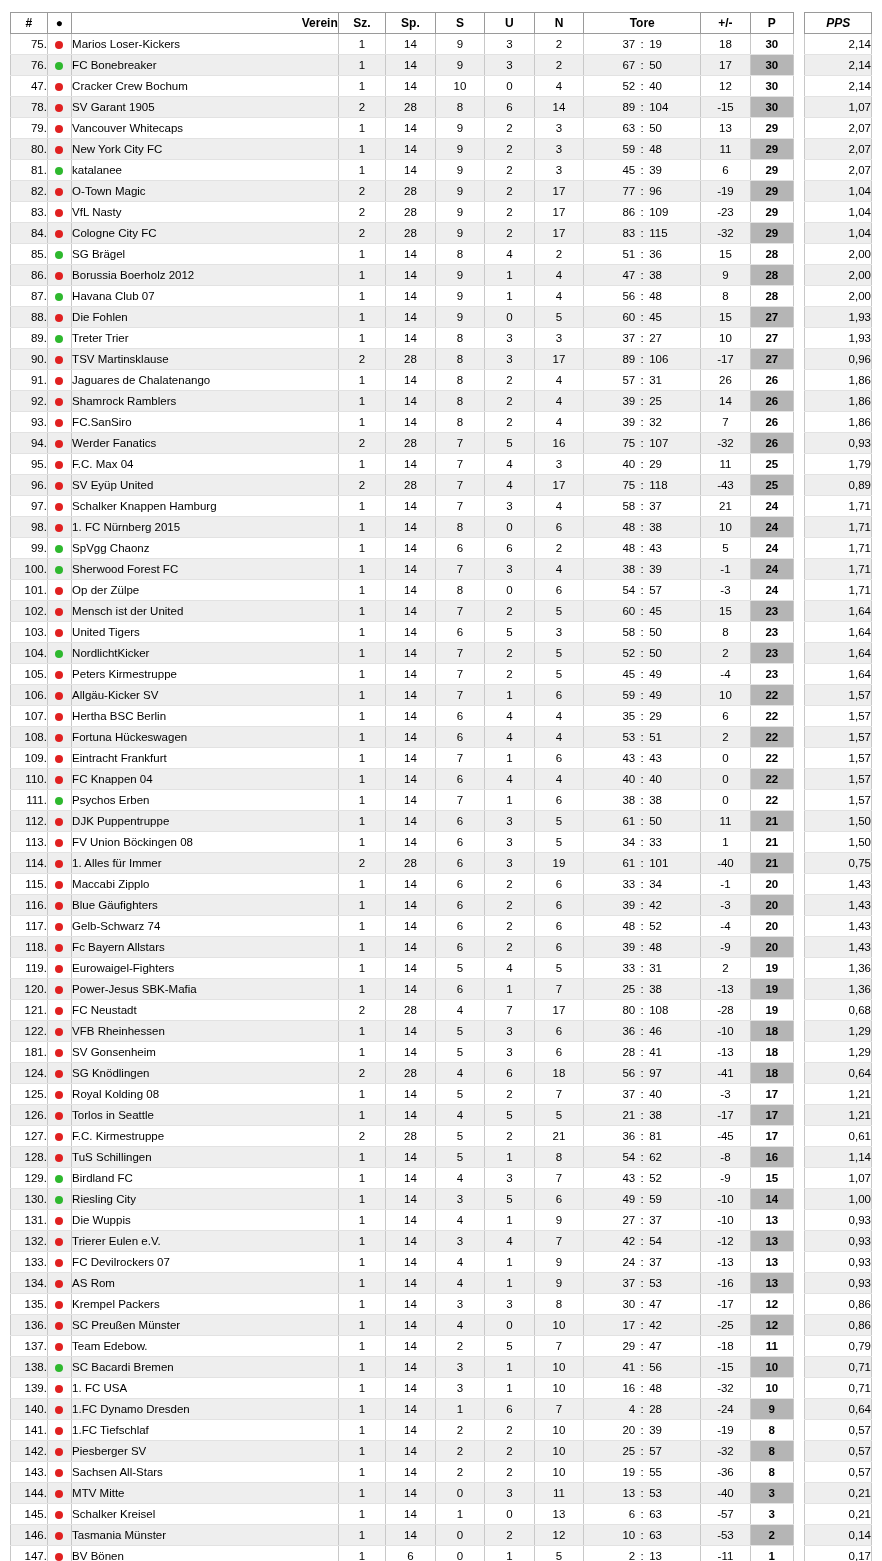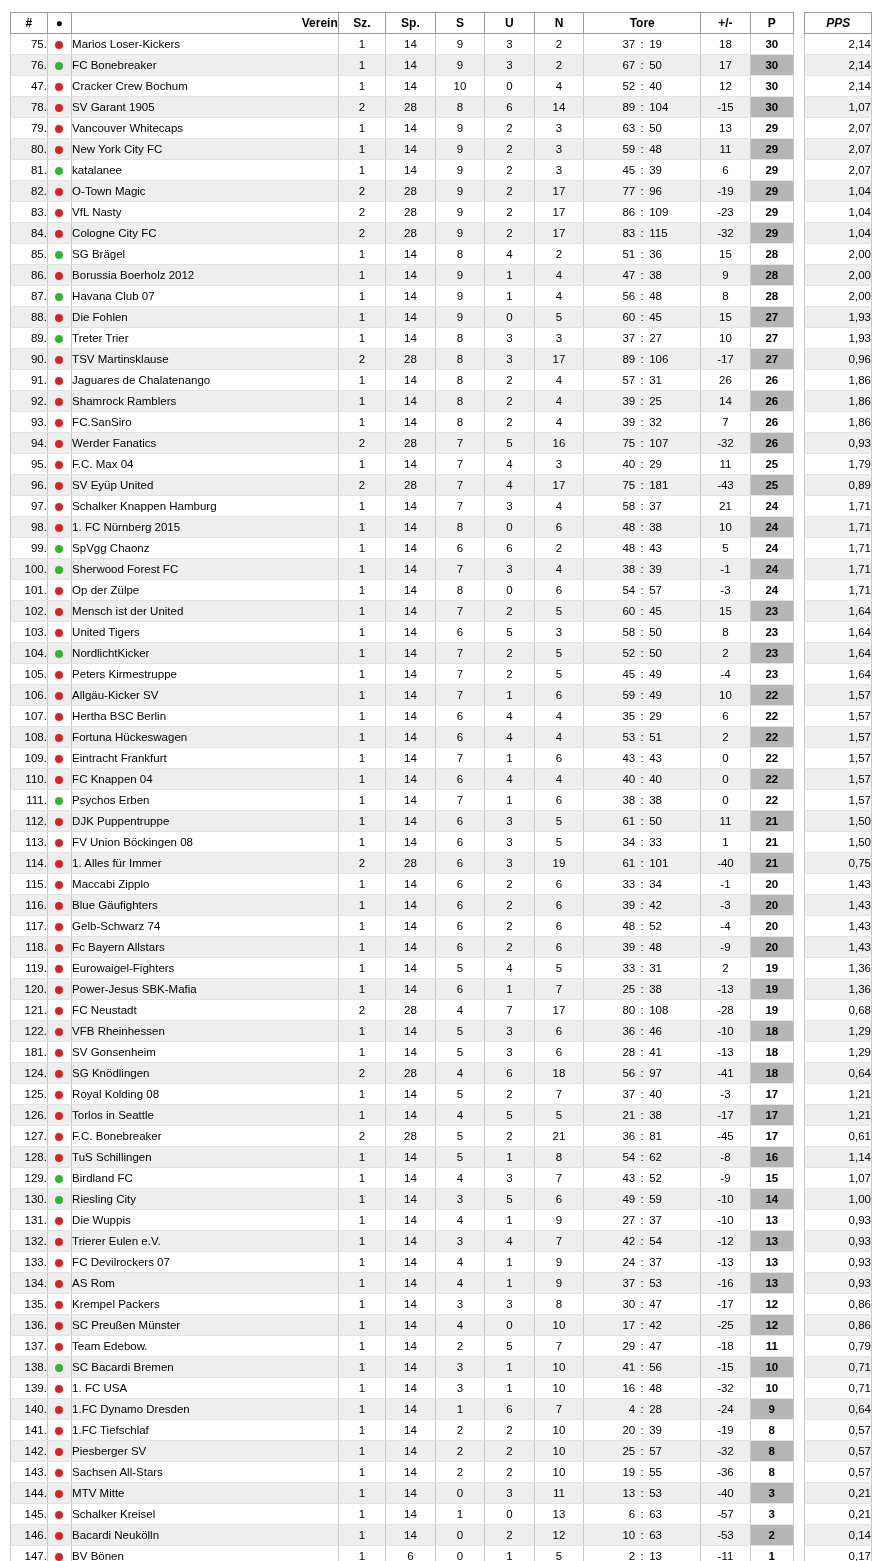--- a/index.html
+++ b/index.html
@@ -449,21 +449,21 @@
         </tr>
         <tr class="even">
           <td class="c-rank">96.</td>
           <td class="c-dot"><span class="dot red"></span></td>
           <td class="c-team">SV Eyüp United</td>
           <td class="c-sz">2</td>
           <td class="c-sp">28</td>
           <td class="c-s">7</td>
           <td class="c-u">4</td>
           <td class="c-n">17</td>
-          <td class="c-tore"><span class="tore-inner"><span class="tore-home">75</span><span class="tore-sep">:</span><span class="tore-away">181</span></span></td>
+          <td class="c-tore"><span class="tore-inner"><span class="tore-home">75</span><span class="tore-sep">:</span><span class="tore-away">118</span></span></td>
           <td class="c-diff">-43</td>
           <td class="c-p">25</td>
           <td class="c-gap"></td>
           <td class="c-pps">0,89</td>
         </tr>
         <tr class="odd">
           <td class="c-rank">97.</td>
           <td class="c-dot"><span class="dot red"></span></td>
           <td class="c-team">Schalker Knappen Hamburg</td>
           <td class="c-sz">1</td>
@@ -908,21 +908,21 @@
           <td class="c-n">5</td>
           <td class="c-tore"><span class="tore-inner"><span class="tore-home">21</span><span class="tore-sep">:</span><span class="tore-away">38</span></span></td>
           <td class="c-diff">-17</td>
           <td class="c-p">17</td>
           <td class="c-gap"></td>
           <td class="c-pps">1,21</td>
         </tr>
         <tr class="odd">
           <td class="c-rank">127.</td>
           <td class="c-dot"><span class="dot red"></span></td>
-          <td class="c-team">F.C. Bonebreaker</td>
+          <td class="c-team">F.C. Kirmestruppe</td>
           <td class="c-sz">2</td>
           <td class="c-sp">28</td>
           <td class="c-s">5</td>
           <td class="c-u">2</td>
           <td class="c-n">21</td>
           <td class="c-tore"><span class="tore-inner"><span class="tore-home">36</span><span class="tore-sep">:</span><span class="tore-away">81</span></span></td>
           <td class="c-diff">-45</td>
           <td class="c-p">17</td>
           <td class="c-gap"></td>
           <td class="c-pps">0,61</td>
@@ -1193,21 +1193,21 @@
           <td class="c-n">13</td>
           <td class="c-tore"><span class="tore-inner"><span class="tore-home">6</span><span class="tore-sep">:</span><span class="tore-away">63</span></span></td>
           <td class="c-diff">-57</td>
           <td class="c-p">3</td>
           <td class="c-gap"></td>
           <td class="c-pps">0,21</td>
         </tr>
         <tr class="even">
           <td class="c-rank">146.</td>
           <td class="c-dot"><span class="dot red"></span></td>
-          <td class="c-team">Bacardi Neukölln</td>
+          <td class="c-team">Tasmania Münster</td>
           <td class="c-sz">1</td>
           <td class="c-sp">14</td>
           <td class="c-s">0</td>
           <td class="c-u">2</td>
           <td class="c-n">12</td>
           <td class="c-tore"><span class="tore-inner"><span class="tore-home">10</span><span class="tore-sep">:</span><span class="tore-away">63</span></span></td>
           <td class="c-diff">-53</td>
           <td class="c-p">2</td>
           <td class="c-gap"></td>
           <td class="c-pps">0,14</td>

